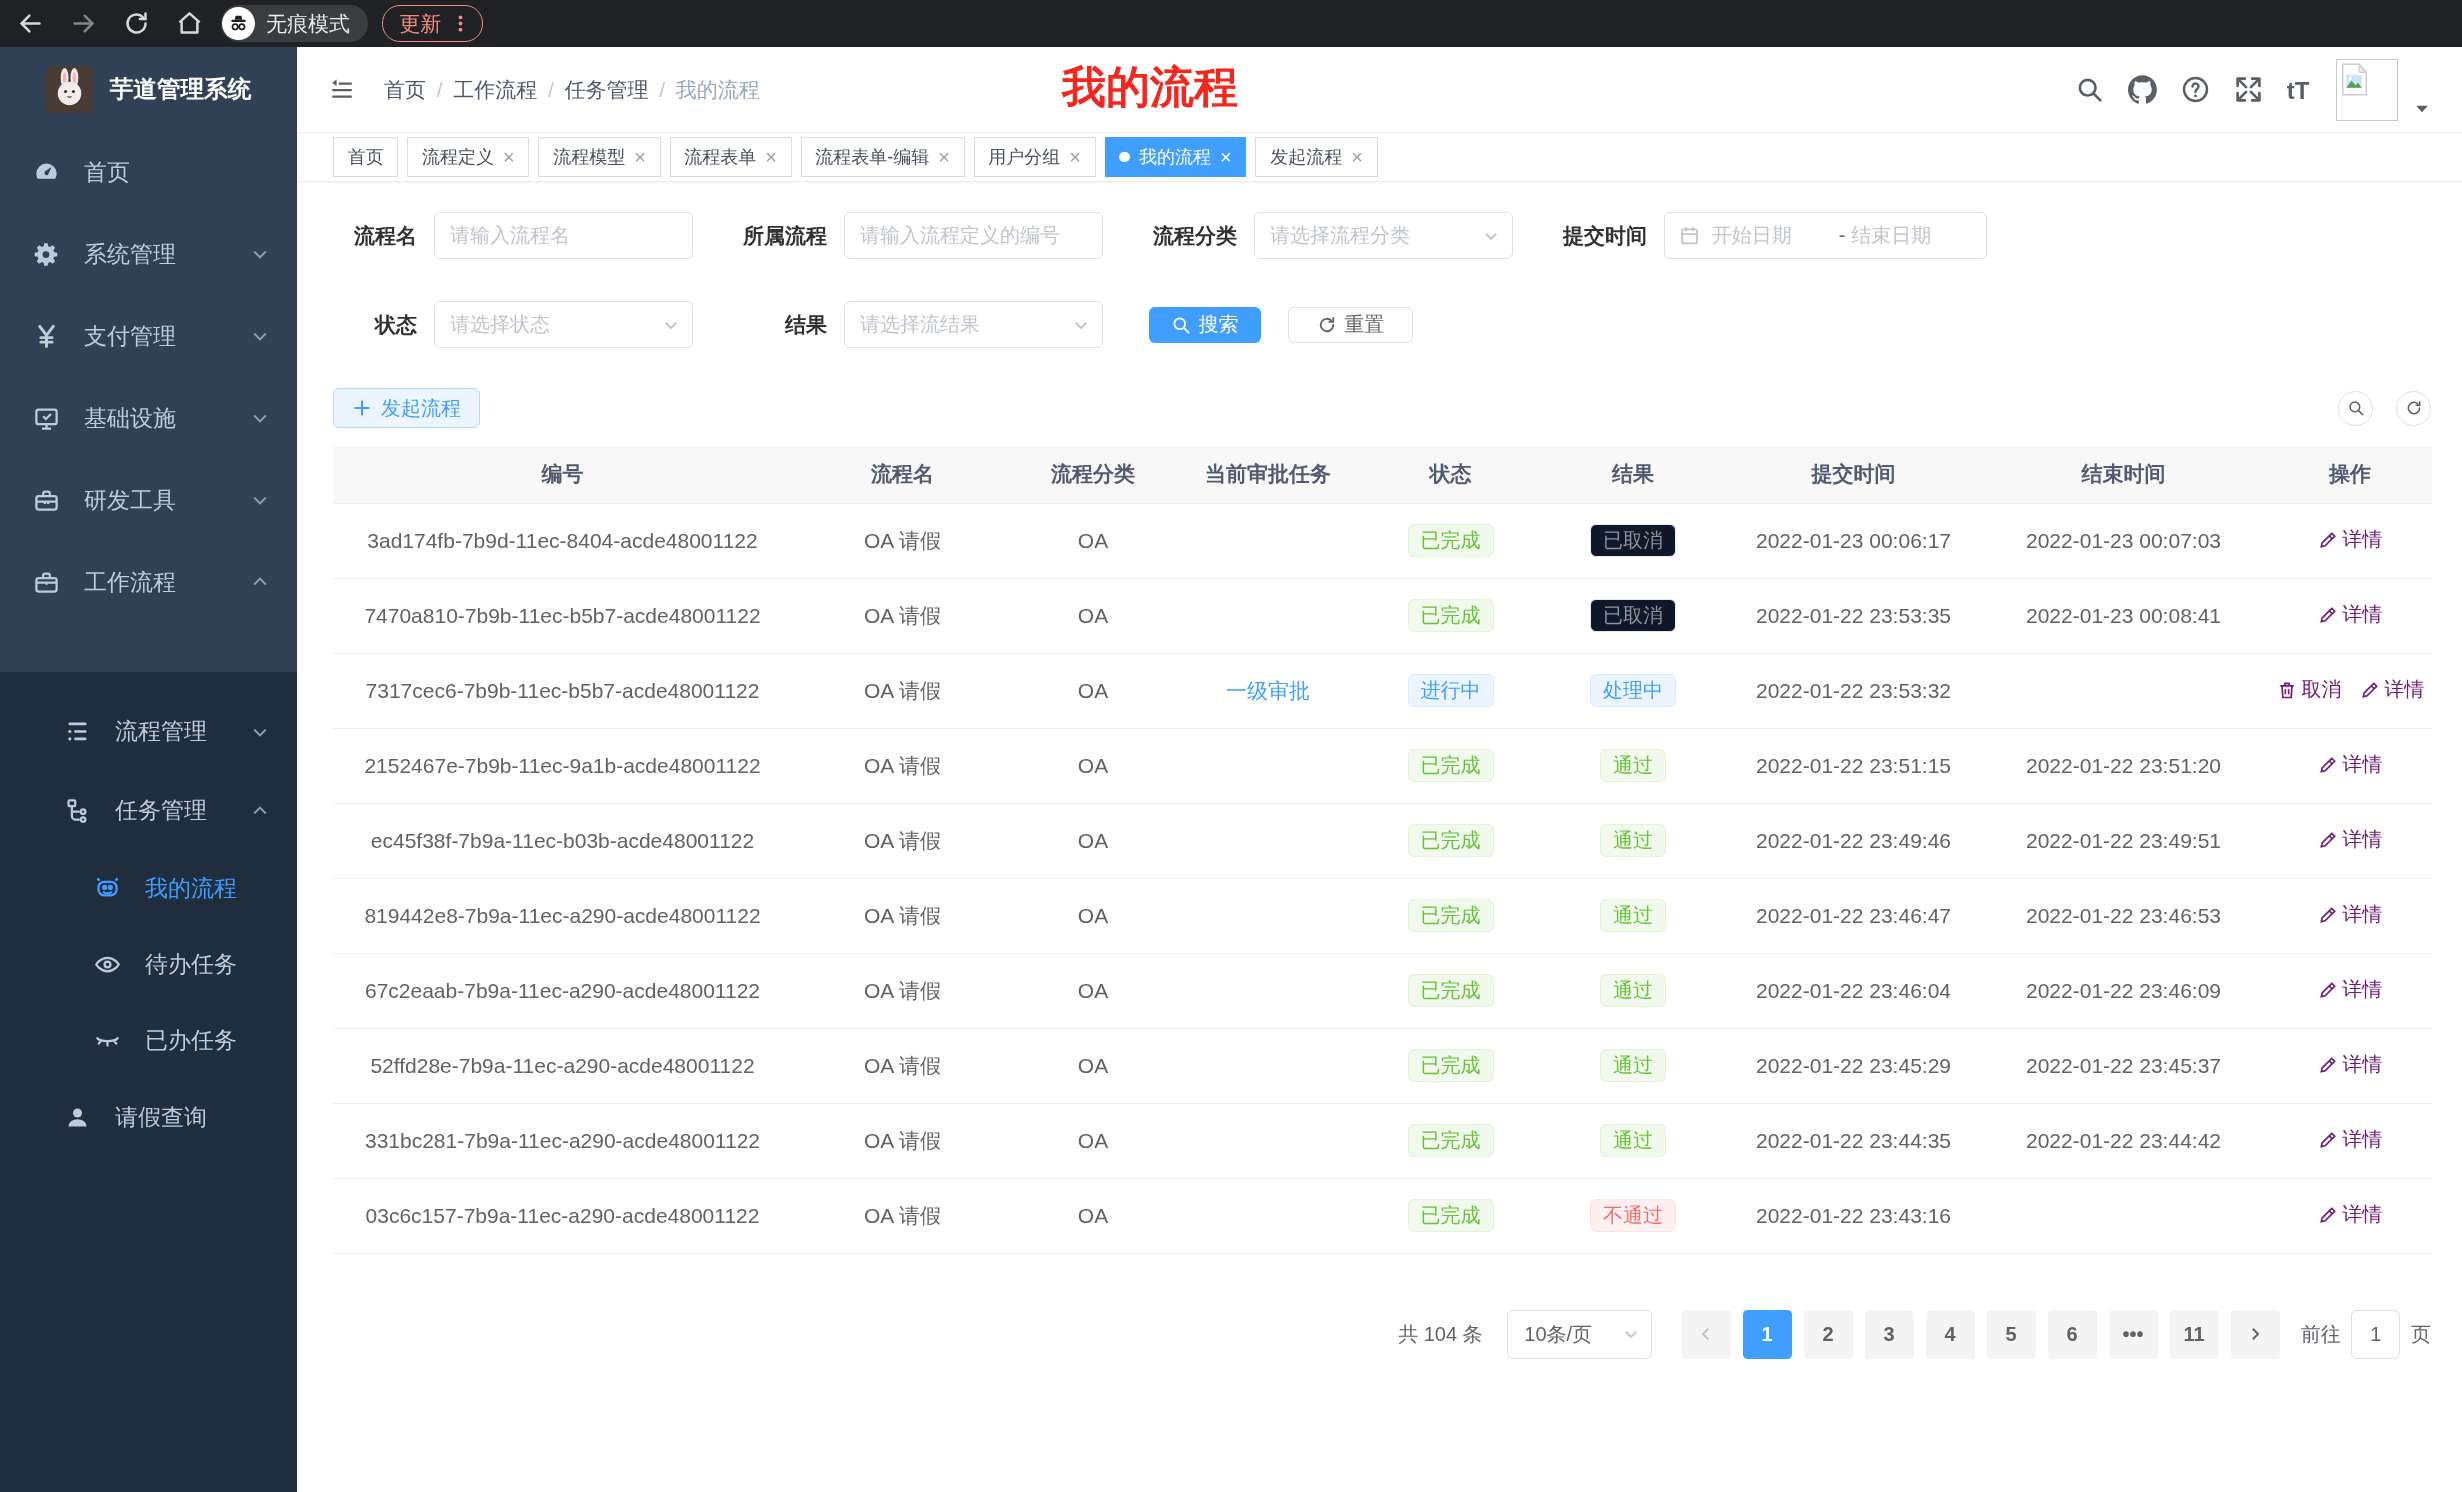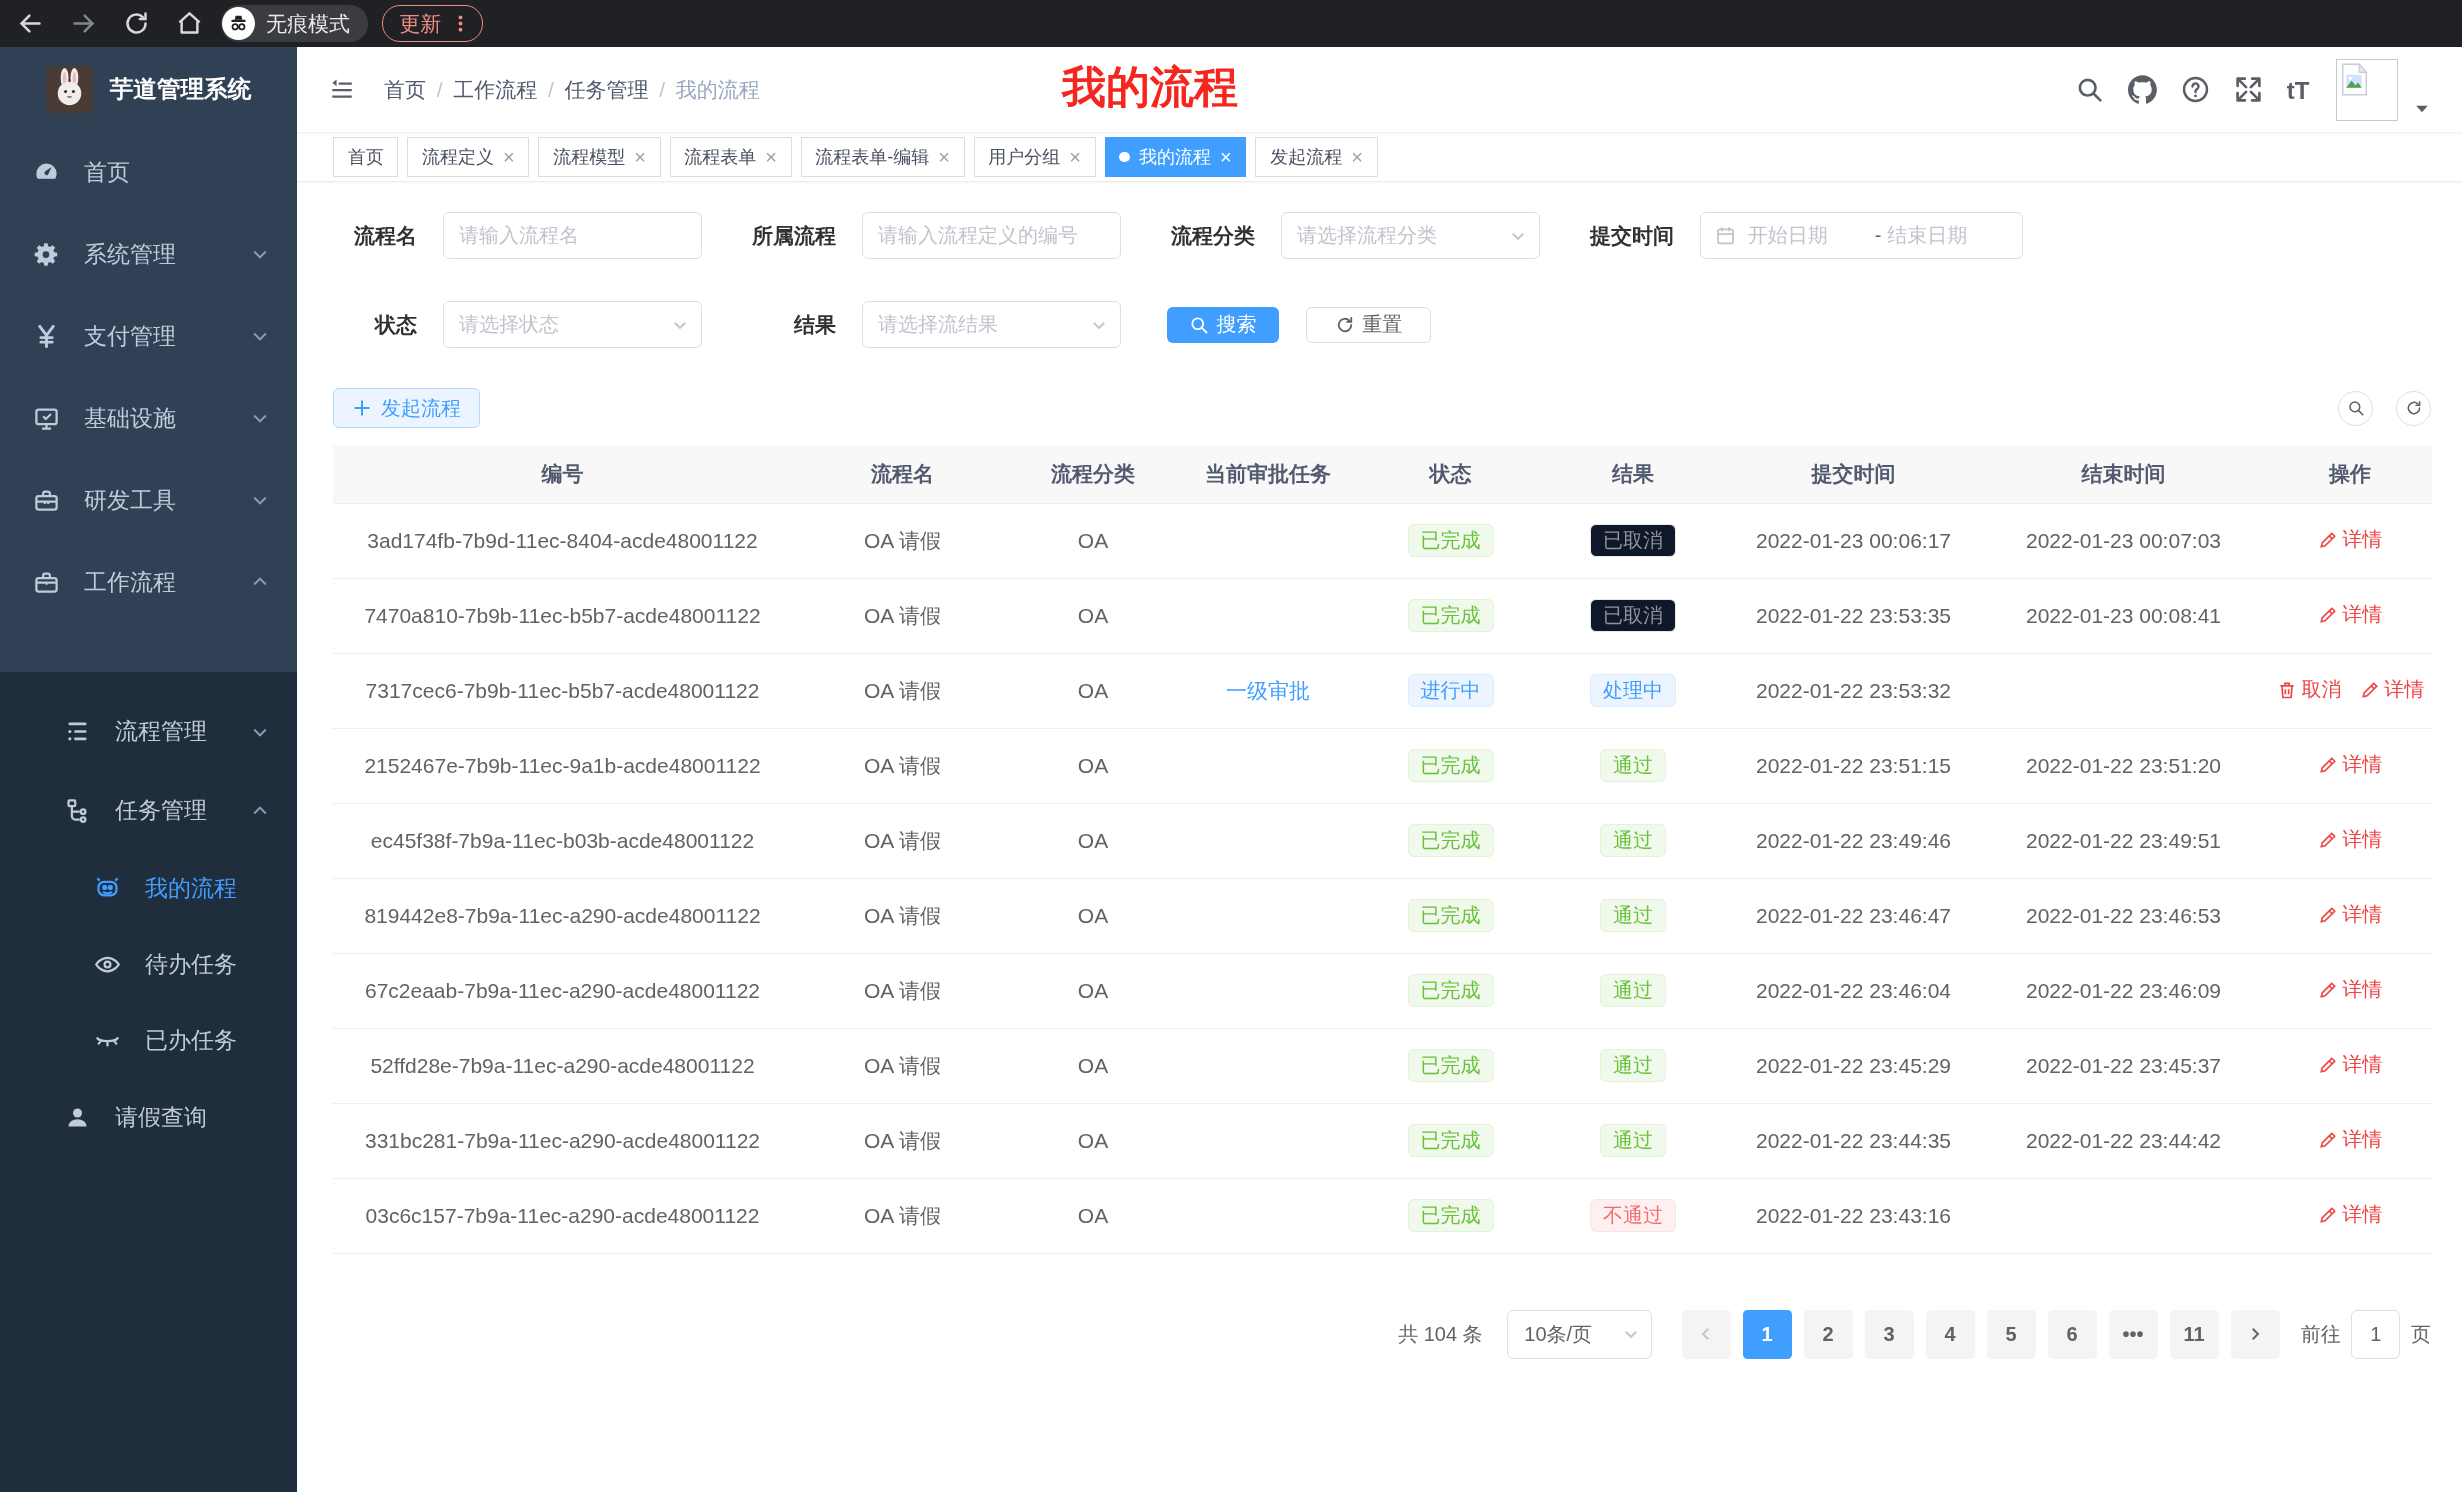--- a/index.html
+++ b/index.html
@@ -78,21 +78,21 @@
   .tag .dot { width:10.7px; height:10.7px; border-radius:50%; background:#fff; margin-right:9px; }
 
   .content { padding:0 31px 0 36px; }
 
   
   .frow { display:flex; align-items:center; }
   .frow1 { margin-top:30px; }
   .frow2 { margin-top:42px; }
   .flabel { font-size:21px; font-weight:600; color:#303133; text-align:right; white-space:nowrap; }
   .w110 { width:84px; } .w115 { width:88px; margin-left:46px; }
-  .fctl { margin-left:26px; }
+  .fctl { margin-left:17px; }
   .finput, .fselect, .fdate { height:47px; border:0.8px solid #dcdfe6; border-radius:6px; background:#fff; }
   .finput { width:259px; padding:0 15px; font-size:20px; color:#606266; outline:none;
     font-family:"Liberation Sans","DejaVu Sans",sans-serif; }
   .finput::placeholder { color:#c0c4cc; }
   .fselect { width:259px; display:flex; align-items:center; padding:0 12px 0 15px; cursor:pointer; }
   .fselect .ph { flex:1; font-size:20px; color:#c0c4cc; white-space:nowrap; overflow:hidden; }
   .fselect .chev, .psize .chev { width:18px; height:18px; color:#c0c4cc; }
   .fdate { width:323px; display:flex; align-items:center; padding:0 13.7px; cursor:pointer; }
   .fdate .cal { width:21px; height:21px; color:#c0c4cc; margin-right:12px; }
   .fdate .ph { font-size:20px; color:#c0c4cc; flex:1; text-align:left; white-space:nowrap; }
@@ -120,21 +120,21 @@
   tbody td { height:75px; border-bottom:0.8px solid #ebeef5; text-align:center;
     font-size:21px; color:#606266; white-space:nowrap; overflow:hidden; }
   tbody tr:first-child td { border-top:0.8px solid #ebeef5; }
   .badge { display:inline-block; height:33px; line-height:30px; padding:0 12px;
     border-radius:6px; font-size:20px; border:1.5px solid transparent; }
   .badge.green { background:#f0f9eb; border-color:#e1f3d8; color:#67c23a; }
   .badge.gray  { background:#0f172a; border-color:#e9e9eb; color:#909399; }
   .badge.blue  { background:#ecf5ff; border-color:#d9ecff; color:#409eff; }
   .badge.red   { background:#fef0f0; border-color:#fde2e2; color:#f56c6c; }
   .task-link { color:#409eff; cursor:pointer; }
-  .op-link { color:#ef4444; font-size:20px; display:inline-flex; align-items:center;
+  .op-link { color:#701a75; font-size:20px; display:inline-flex; align-items:center;
     cursor:pointer; text-decoration:none; margin:0 9px; white-space:nowrap; }
   .op-link svg { width:20px; height:20px; margin-right:4.6px; }
 
   
   .pager { margin-top:56px; display:flex; align-items:center; justify-content:flex-end; }
   .ptotal { font-size:20px; color:#606266; margin-right:24px; white-space:nowrap; }
   .psize { width:145px; height:49px; border:0.8px solid #dcdfe6; border-radius:6px; display:flex;
     align-items:center; padding:0 10.7px 0 16.7px; cursor:pointer; margin-right:18px; }
   .psize span { flex:1; font-size:20px; color:#606266; white-space:nowrap; }
   .pbtn { min-width:49px; height:49px; background:#f4f4f5; border-radius:4.6px; display:inline-flex;

